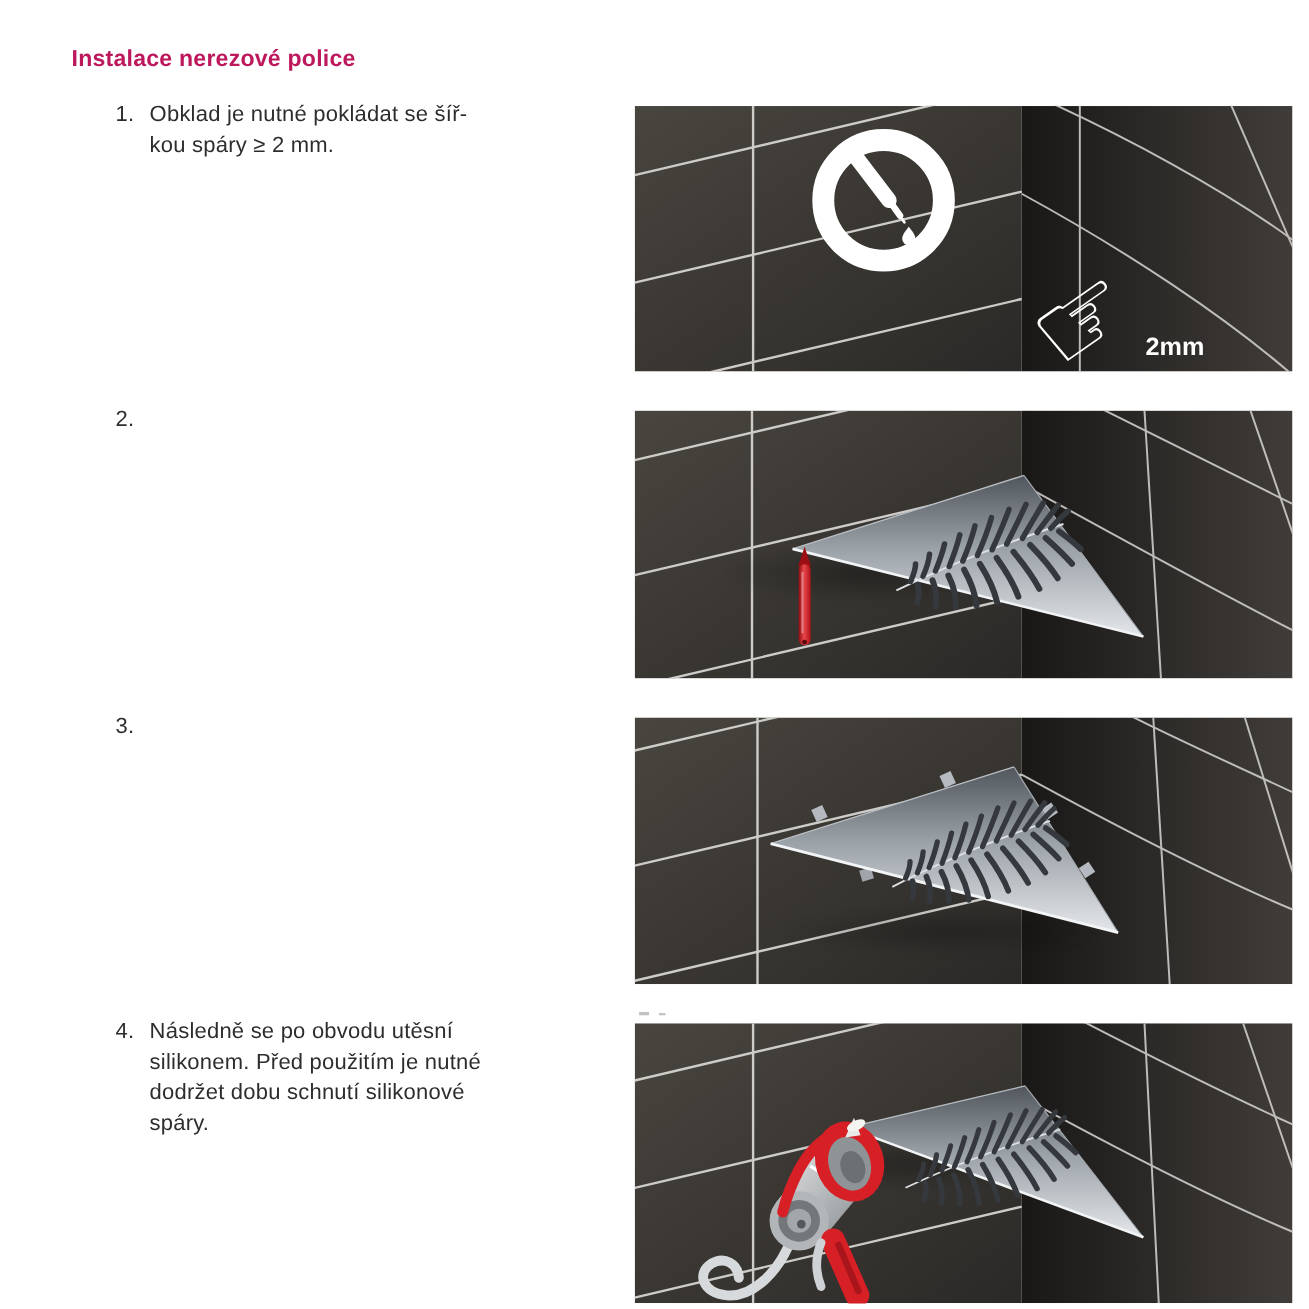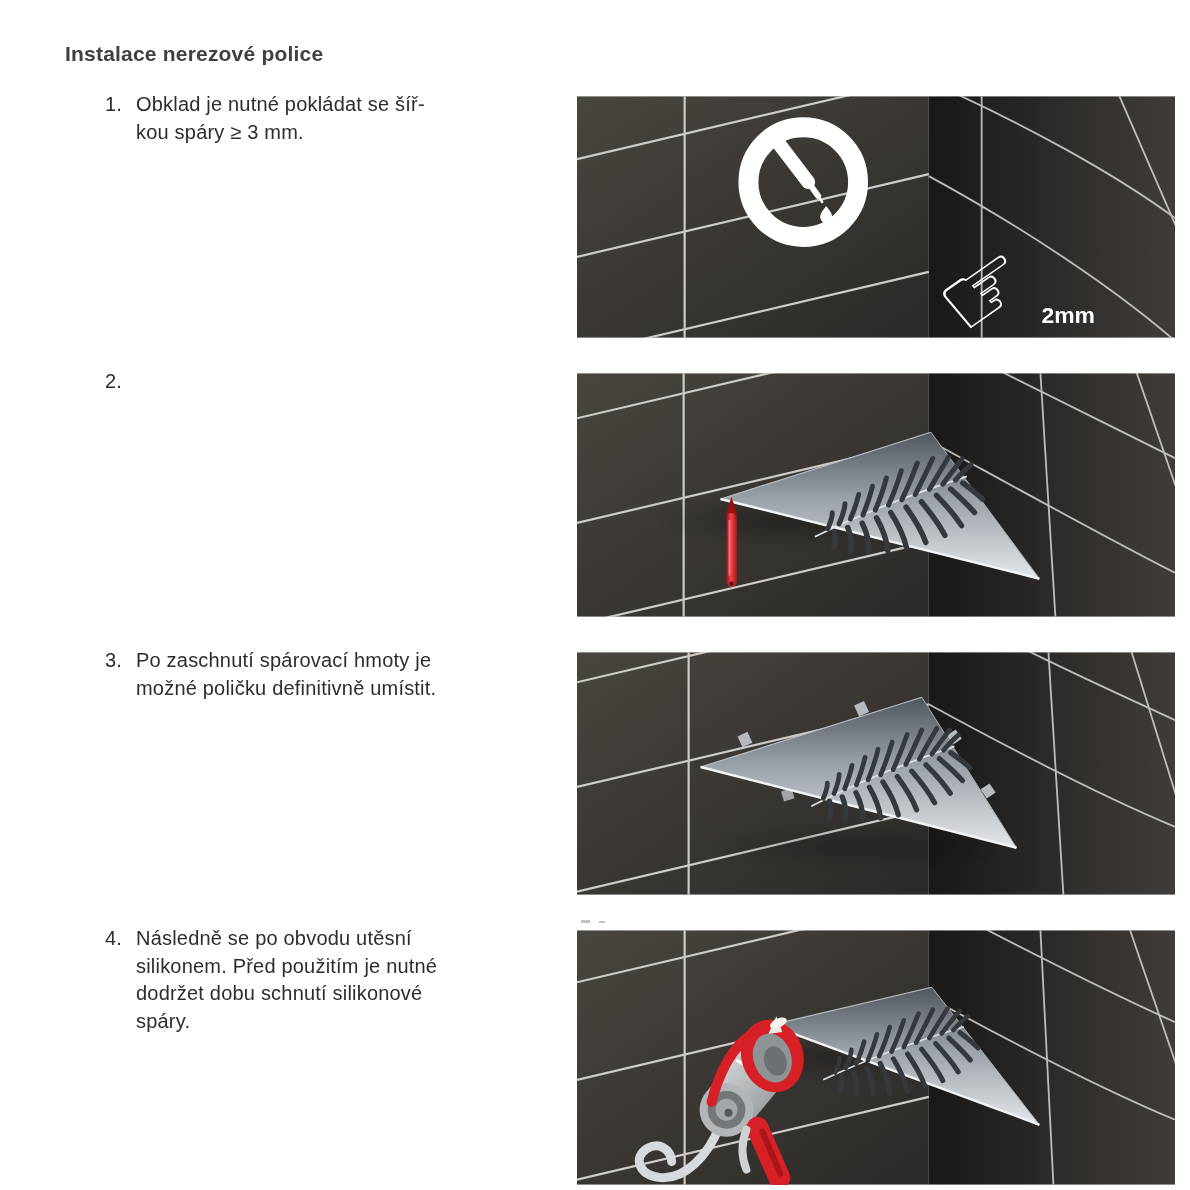--- a/index.html
+++ b/index.html
@@ -1,18 +1,18 @@
 <!DOCTYPE html>
 <html><head>
 <meta charset="utf-8">
 <style>
   html,body{margin:0;padding:0;width:1190px;height:1190px;overflow:hidden;background:#ffffff;}
   body{position:relative;font-family:"Liberation Sans",sans-serif;}
   .title{position:absolute;left:65px;top:43px;margin:0;font-size:21px;font-weight:bold;
-         color:#404040;letter-spacing:.2px;line-height:1;}
+         color:#be185d;letter-spacing:.2px;line-height:1;}
   .step{position:absolute;left:0;width:1190px;}
   .step-text{position:absolute;left:105px;top:-5px;width:462px;display:flex;
              font-size:20px;line-height:27.5px;color:#2d2d2d;letter-spacing:.2px;}
   .step-num{width:31px;flex:none;}
   .step-body{margin:0;white-space:pre-line;}
   .illus{position:absolute;left:577px;top:0;margin:0;width:598px;}
   .illus svg{display:block;}
   .dash{position:absolute;background:#b5b3b0;opacity:.8;}
 </style>
 </head>
@@ -80,21 +80,21 @@
     </g>
   </defs>
 </svg>
 
 <h1 class="title">Instalace nerezové police</h1>
 
 <section class="step" style="top:96px;height:242px">
   <div class="step-text">
     <span class="step-num">1.</span>
     <p class="step-body">Obklad je nutné pokládat se šíř-
-kou spáry ≥ 3 mm.</p>
+kou spáry ≥ 2 mm.</p>
   </div>
   <figure class="illus">
     <svg viewBox="0 0 600 242" width="598" height="242">
       <rect x="0" y="0" width="353" height="242" fill="url(#wl)"></rect>
       <rect x="353" y="0" width="247" height="242" fill="url(#wr)"></rect>
       <g stroke="#d6d4d1" stroke-width="2.2" opacity="0.95" fill="none">
         <path d="M0 63 L353 -20"></path>
           <path d="M0 161 L353 78"></path>
           <path d="M0 259 L353 176"></path>
         <path d="M108 0 L108 242"></path>
@@ -154,22 +154,20 @@
         <path d="M153 147 L153 203" stroke="rgba(255,255,255,0.35)" stroke-width="2" fill="none"></path>
         <circle cx="155" cy="211" r="2.2" fill="#5a0a0c"></circle>
       </g>
     </svg>
   </figure>
 </section>
 
 <section class="step" style="top:652px;height:243px">
   <div class="step-text">
     <span class="step-num">3.</span>
-    <p class="step-body">Po zaschnutí spárovací hmoty je
-možné poličku definitivně umístit.</p>
   </div>
   <figure class="illus">
     <svg viewBox="0 0 600 243" width="598" height="243">
       <rect x="0" y="0" width="353" height="243" fill="url(#wl)"></rect>
       <rect x="353" y="0" width="247" height="243" fill="url(#wr)"></rect>
       <g stroke="#d6d4d1" stroke-width="2.2" opacity="0.95" fill="none">
         <path d="M0 30 L353 -53"></path>
           <path d="M0 135 L353 52"></path>
           <path d="M0 240 L353 157"></path>
         <path d="M112 0 L112 243"></path>

